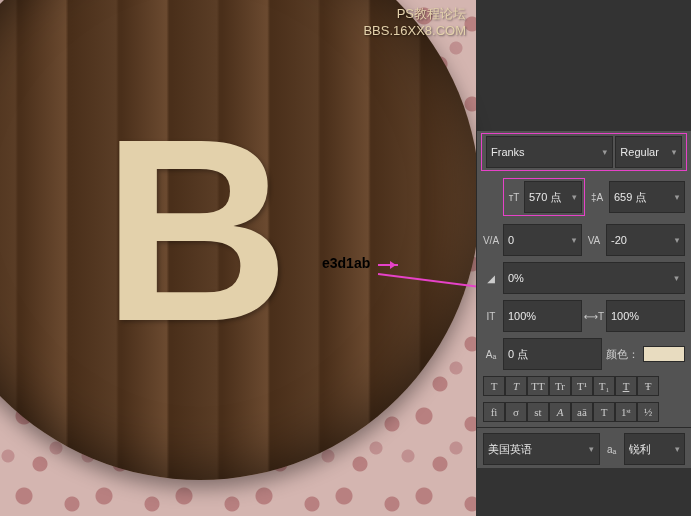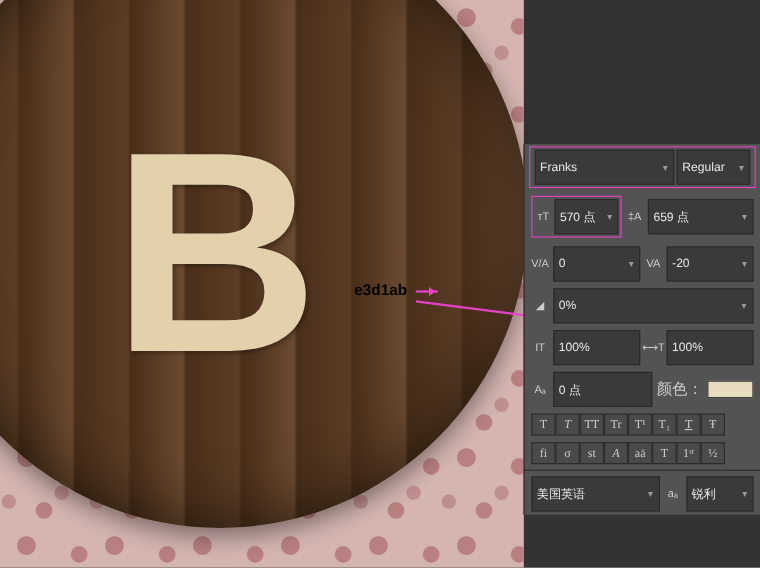--- a/index.html
+++ b/index.html
@@ -18,38 +18,40 @@
 .tabs{display:flex;background:#3a3a3a;border-bottom:1px solid #2a2a2a;height:22px;align-items:center}
 .tab{padding:3px 10px;color:#ccc;font-size:11px}
 .tab.active{background:#535353;border:1px solid #2a2a2a;border-bottom:none}
 .flyout{margin-left:auto;padding:0 6px;color:#999}
 .row{display:flex;align-items:center;padding:3px 6px;gap:4px}
 .field{display:flex;align-items:center;background:#3a3a3a;border:1px solid #2a2a2a;height:32px;padding:0 2px;flex:1}
 .field input{background:transparent;border:none;color:#e8e8e8;font-size:11px;width:100%;outline:none;padding:0 2px}
 .field .dd{width:12px;text-align:center;color:#999;font-size:9px}
 .icon{width:16px;height:16px;display:flex;align-items:center;justify-content:center;color:#ccc;font-size:10px;flex-shrink:0}
 .hl-font{border:1px solid #e642c8;padding:2px 4px;margin:2px 4px;display:flex;gap:2px}
-.hl-size{border:1px solid #e642c8;padding:2px 2px;margin:2px 0 2px 0;display:flex;align-items:center;gap:2px}
+.hl-size{border:1px solid #e642c8;padding:2px 2px;margin:2px 0 2px 20px;display:flex;align-items:center;gap:2px}
 .color-row{display:flex;align-items:center;padding:3px 6px;gap:4px}
 .swatch{width:42px;height:16px;background:#e8dcc0;border:1px solid #2a2a2a}
 .btnrow{display:flex;padding:3px 6px;gap:0}
 .tbtn{width:22px;height:20px;border:1px solid #2a2a2a;background:#4a4a4a;display:flex;align-items:center;justify-content:center;font-size:11px;color:#ccc;font-family:Georgia,serif}
 .sep{height:1px;background:#2a2a2a;margin:2px 0}
 .bottom{display:flex;padding:3px 6px;gap:4px;align-items:center}
-.lbl{color:#ccc;font-size:14px;flex-shrink:0}
+.lbl{color:#ccc;font-size:11px;flex-shrink:0}
 .half{width:48%}
 </style>
 </head>
 <body>
 
 <div class="canvas">
   <div class="wallpaper"></div>
   <div class="wood-plate"></div>
   <div class="letter">B</div>
   <div class="watermark-top">
+    <div>PS教程论坛</div>
+    <div>BBS.16XX8.COM</div>
   </div>
   <div class="annotation">e3d1ab</div>
   <div class="arrow1"></div>
   <div class="arrow2">
     <svg viewBox="0 0 260 40">
         <line x1="0" y1="4" x2="252" y2="36" stroke="#e642c8" stroke-width="2"></line>
         <polygon points="252,36 244,29 246,38" fill="#e642c8"></polygon>
       </svg>
   </div>
 </div>

